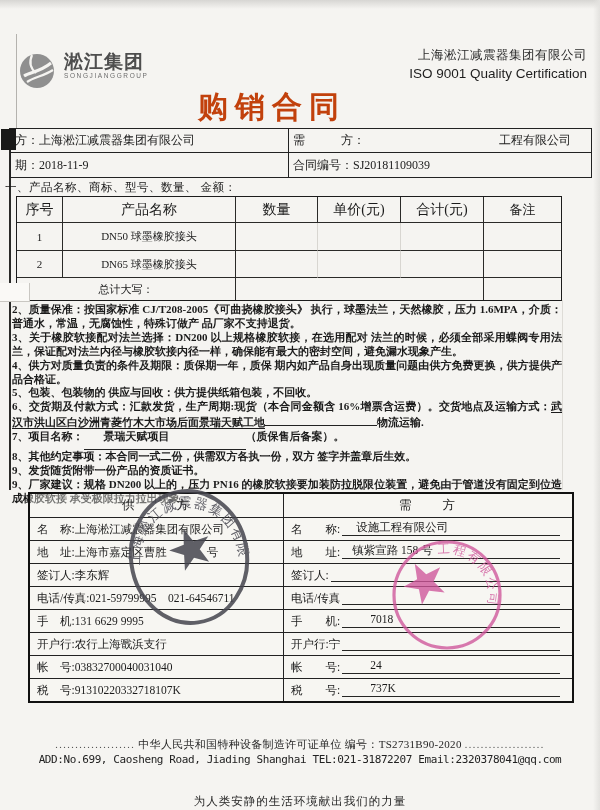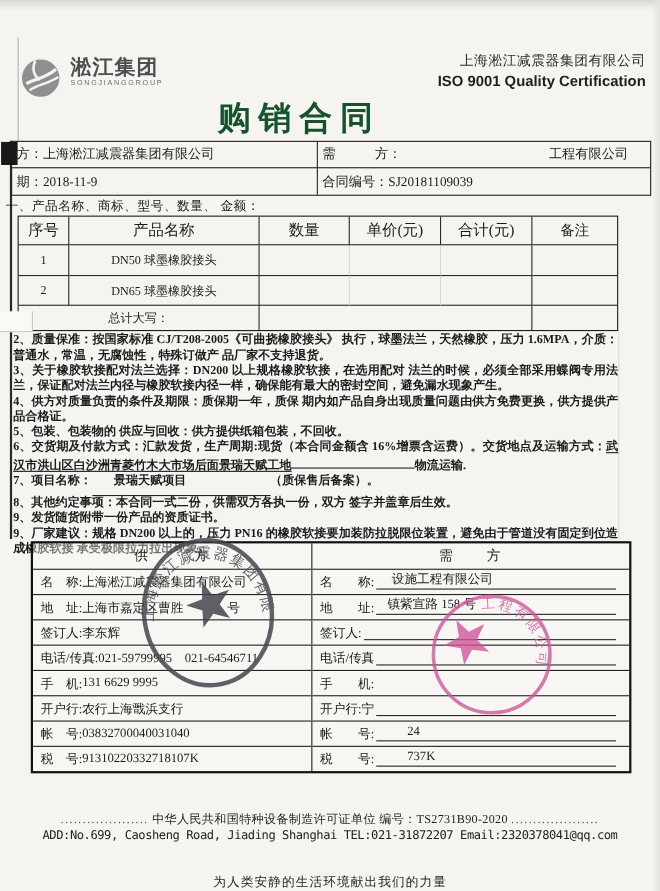--- a/index.html
+++ b/index.html
@@ -15,23 +15,23 @@
   .black-blob{left:1px;top:129px;width:15px;height:21px;background:#191918;}
   .white-box{left:0;top:283px;width:29px;height:18px;background:#faf9f6;border-right:1px solid #c9c7c2;border-bottom:1px solid #c9c7c2;}
 
   
   .logo-wrap{left:18px;top:52px;display:flex;align-items:flex-start;}
   .logo-text{margin-left:8px;font-family:"Liberation Sans","DejaVu Sans",sans-serif;}
   .logo-cn{font-size:19px;font-weight:bold;color:#4e4e4e;letter-spacing:1px;line-height:20px;}
   .logo-en{font-size:6.5px;color:#6d6d6d;letter-spacing:1.6px;line-height:8px;}
   .head-right{right:13px;top:47px;text-align:right;}
   .head-company{font-size:12.5px;color:#2b2b2b;line-height:17px;letter-spacing:.5px;}
-  .head-iso{font-family:"Liberation Sans","DejaVu Sans",sans-serif;font-size:13.5px;color:#1e1e1e;line-height:20px;font-weight:bold;}
+  .head-iso{font-family:"Liberation Sans","DejaVu Sans",sans-serif;font-size:13.5px;color:#1e1e1e;line-height:20px;}
   .doc-title{left:0;top:87px;width:544px;text-align:center;font-family:"Liberation Sans","DejaVu Sans",sans-serif;
-             font-size:30px;font-weight:bold;letter-spacing:7px;color:#14532d;}
+             font-size:30px;font-weight:bold;letter-spacing:7px;color:#c2410c;}
 
   
   .info-table{left:10px;top:128px;width:580px;height:48px;border:1.6px solid #222;
               display:grid;grid-template-columns:278px 1fr;grid-template-rows:1fr 1fr;font-size:12px;}
   .info-cell{border-right:1.6px solid #222;border-bottom:1.6px solid #222;display:flex;align-items:center;padding:0 4px;white-space:nowrap;overflow:hidden;}
   .info-cell.last-col{border-right:none;}
   .info-cell.last-row{border-bottom:none;}
   .buyer-val{margin-left:auto;margin-right:16px;}
 
   .sec1{left:5px;top:180px;font-size:11.5px;letter-spacing:.5px;}
@@ -213,20 +213,21 @@
     <div class="prow">
         <span>签订人:</span>
         <span class="rv"></span>
       </div>
     <div class="prow">
         <span>电话/传真</span>
         <span class="rv"></span>
       </div>
     <div class="prow">
         <span>手　　机:</span>
+        <span class="rv ind28">7018</span>
       </div>
     <div class="prow">
         <span>开户行:宁</span>
         <span class="rv"></span>
       </div>
     <div class="prow">
         <span>帐　　号:</span>
         <span class="rv ind28">24</span>
       </div>
     <div class="prow">

